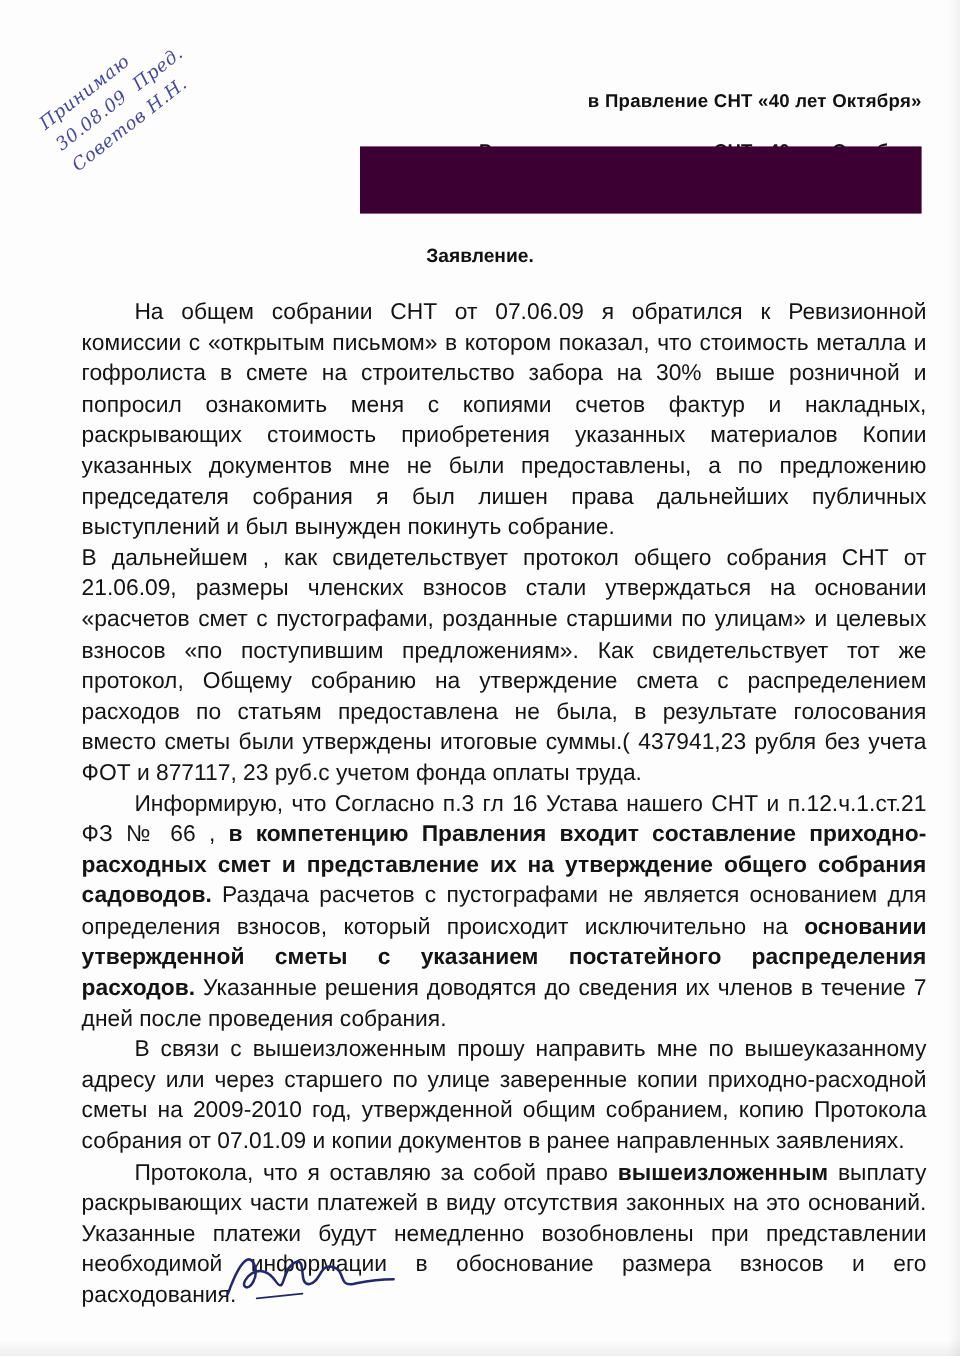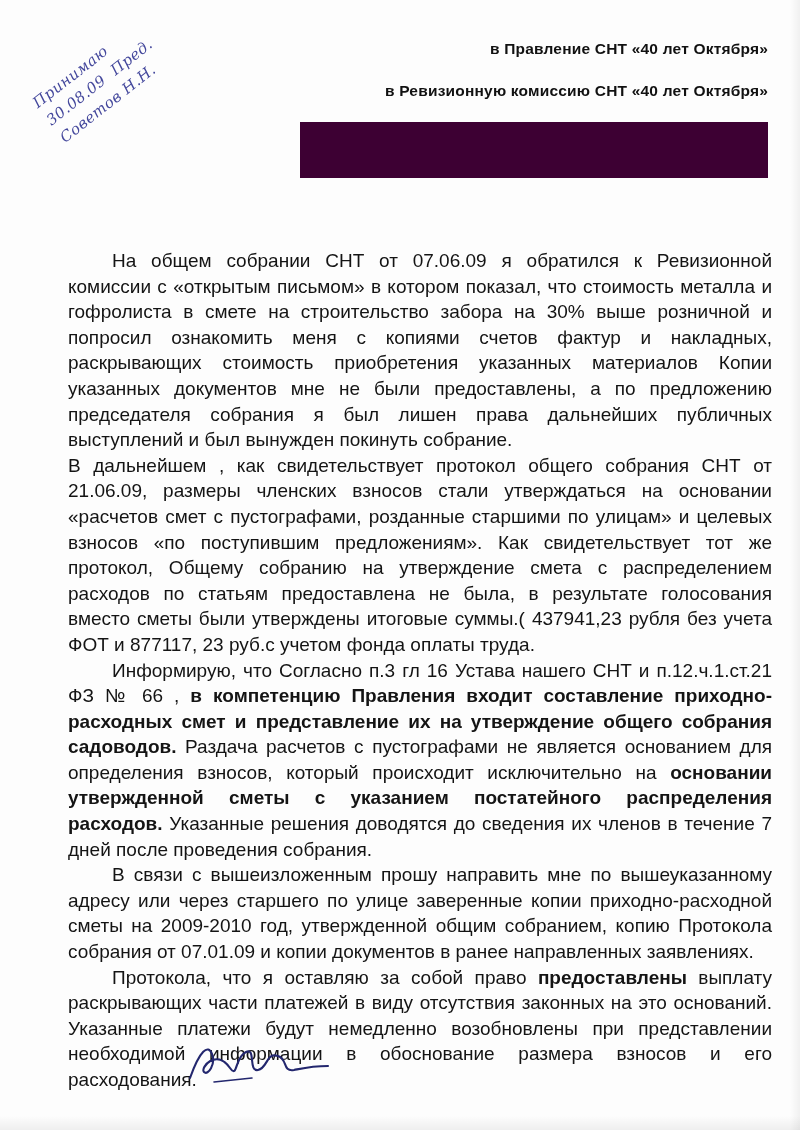--- a/index.html
+++ b/index.html
@@ -38,20 +38,21 @@
   }
 
   .addressee {
     position: absolute;
     right: 32px;
     text-align: right;
     font-weight: bold;
     font-size: 15.5px;
     letter-spacing: 0.2px;
     color: #111;
+    margin-top: 36px;
   }
   .addressee-1 { top: 40px; }
   .addressee-2 { top: 82px; }
 
   .redaction {
     position: absolute;
     left: 300px;
     top: 122px;
     width: 468px;
     height: 56px;
@@ -120,31 +121,32 @@
 <body>
 
 <div class="page">
 
   <div class="addressee addressee-1">в Правление СНТ «40 лет Октября»</div>
 
   <div class="addressee addressee-2">в Ревизионную комиссию СНТ «40 лет Октября»</div>
 
   <div class="redaction"></div>
 
+  <div class="doc-title">Заявление.</div>
 
   <div class="body-text">
     <p class="indent">На общем собрании СНТ от 07.06.09 я обратился к Ревизионной комиссии с «открытым письмом» в котором показал, что стоимость металла и гофролиста в смете на строительство забора на 30% выше розничной и попросил ознакомить меня с копиями счетов фактур и накладных, раскрывающих стоимость приобретения указанных материалов Копии указанных документов мне не были предоставлены, а по предложению председателя собрания я был лишен права дальнейших публичных выступлений и был вынужден покинуть собрание.</p>
 
     <p>В дальнейшем , как свидетельствует протокол общего собрания СНТ от 21.06.09, размеры членских взносов стали утверждаться на основании «расчетов смет с пустографами, розданные старшими по улицам» и целевых взносов «по поступившим предложениям». Как свидетельствует тот же протокол, Общему собранию на утверждение смета с распределением расходов по статьям предоставлена не была, в результате голосования вместо сметы были утверждены итоговые суммы.( 437941,23 рубля без учета ФОТ и 877117, 23 руб.с учетом фонда оплаты труда.</p>
 
     <p class="indent"><span>Информирую, что Согласно п.3 гл 16 Устава нашего СНТ и п.12.ч.1.ст.21 ФЗ № 66 ,</span> <span class="b">в компетенцию Правления входит составление приходно-расходных смет и представление их на утверждение общего собрания садоводов.</span> <span>Раздача расчетов с пустографами не является основанием для определения взносов, который происходит исключительно на</span> <span class="b">основании утвержденной сметы с указанием постатейного распределения расходов.</span> <span>Указанные решения доводятся до сведения их членов в течение 7 дней после проведения собрания.</span></p>
 
     <p class="indent">В связи с вышеизложенным прошу направить мне по вышеуказанному адресу или через старшего по улице заверенные копии приходно-расходной сметы на 2009-2010 год, утвержденной общим собранием, копию Протокола собрания от 07.01.09 и копии документов в ранее направленных заявлениях.</p>
 
-    <p class="indent"><span>Протокола, что я оставляю за собой право</span> <span class="b">предоставлены</span> <span>выплату раскрывающих части платежей в виду отсутствия законных на это оснований. Указанные платежи будут немедленно возобновлены при представлении необходимой информации в обоснование размера взносов и его расходования.</span></p>
+    <p class="indent"><span>Протокола, что я оставляю за собой право</span> <span class="b">вышеизложенным</span> <span>выплату раскрывающих части платежей в виду отсутствия законных на это оснований. Указанные платежи будут немедленно возобновлены при представлении необходимой информации в обоснование размера взносов и его расходования.</span></p>
   </div>
 
   <div class="hw hw-note">Принимаю
 30.08.09  Пред.
 Советов Н.Н.</div>
 
   <div class="signature">
     <svg width="150" height="50" viewBox="0 0 150 50" fill="none" xmlns="http://www.w3.org/2000/svg">
       <path d="M4 40 C14 12, 22 6, 26 16 C30 26, 22 38, 18 34 C14 30, 30 10, 44 30 C52 41, 48 20, 60 14 C70 9, 62 34, 72 32 C82 30, 80 14, 92 18 C102 21, 96 34, 108 32 C118 30, 126 28, 142 28" stroke="#23276e" stroke-width="2.1" stroke-linecap="round" fill="none"></path>
       <path d="M28 44 L66 40" stroke="#23276e" stroke-width="1.6" stroke-linecap="round" fill="none"></path>

